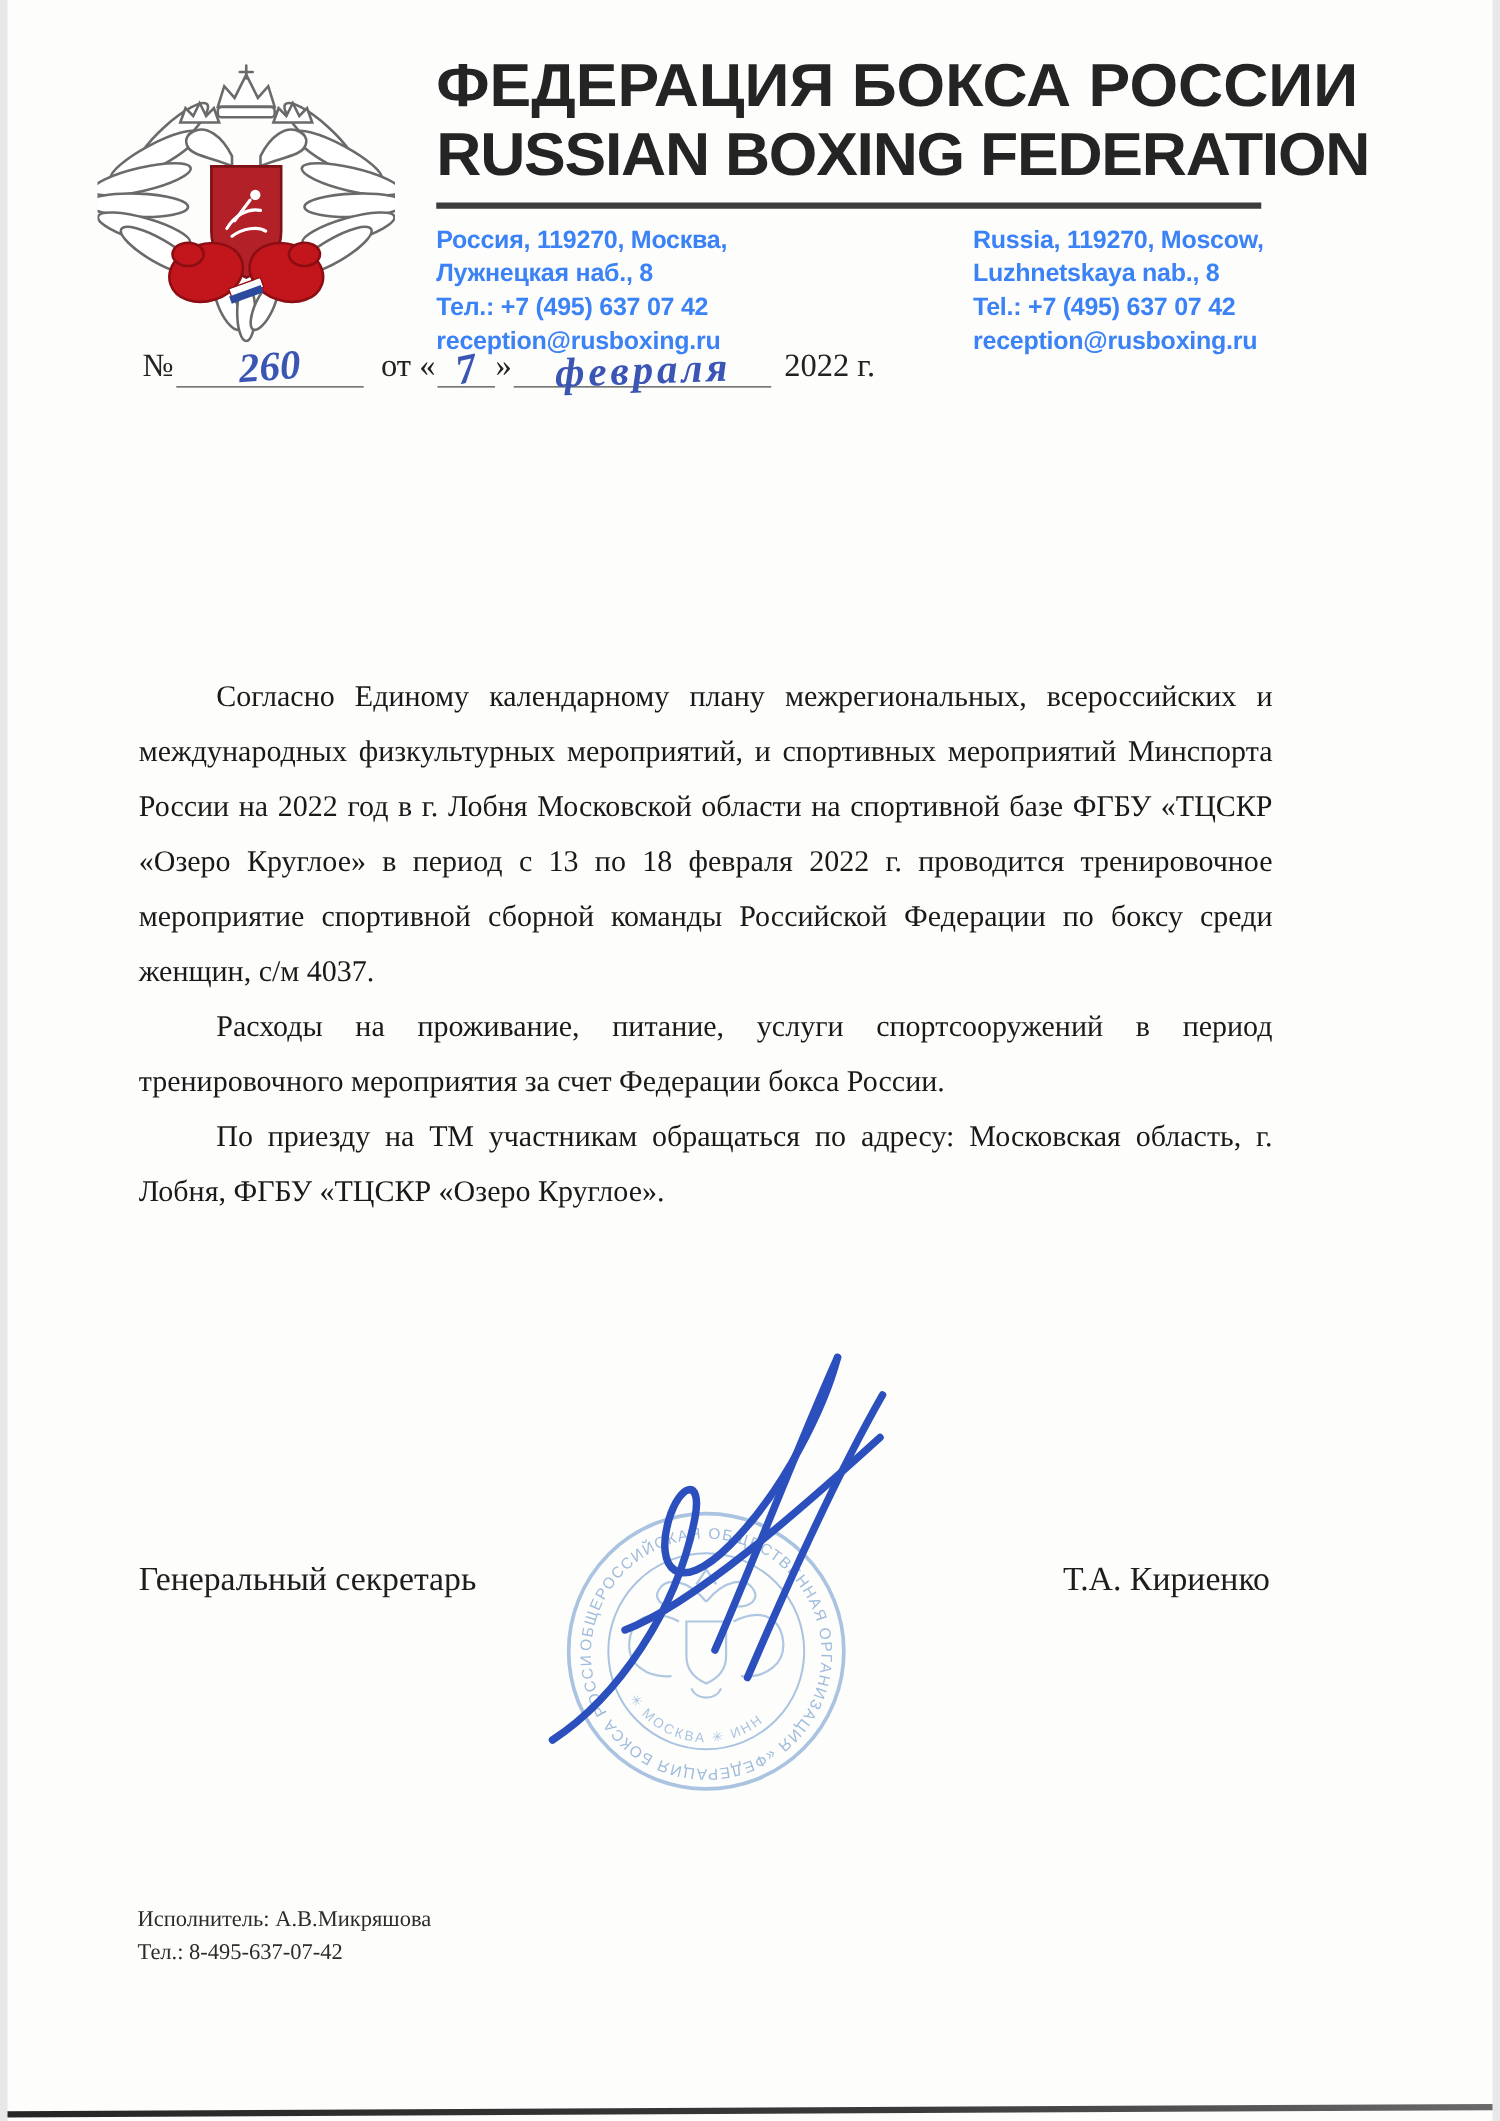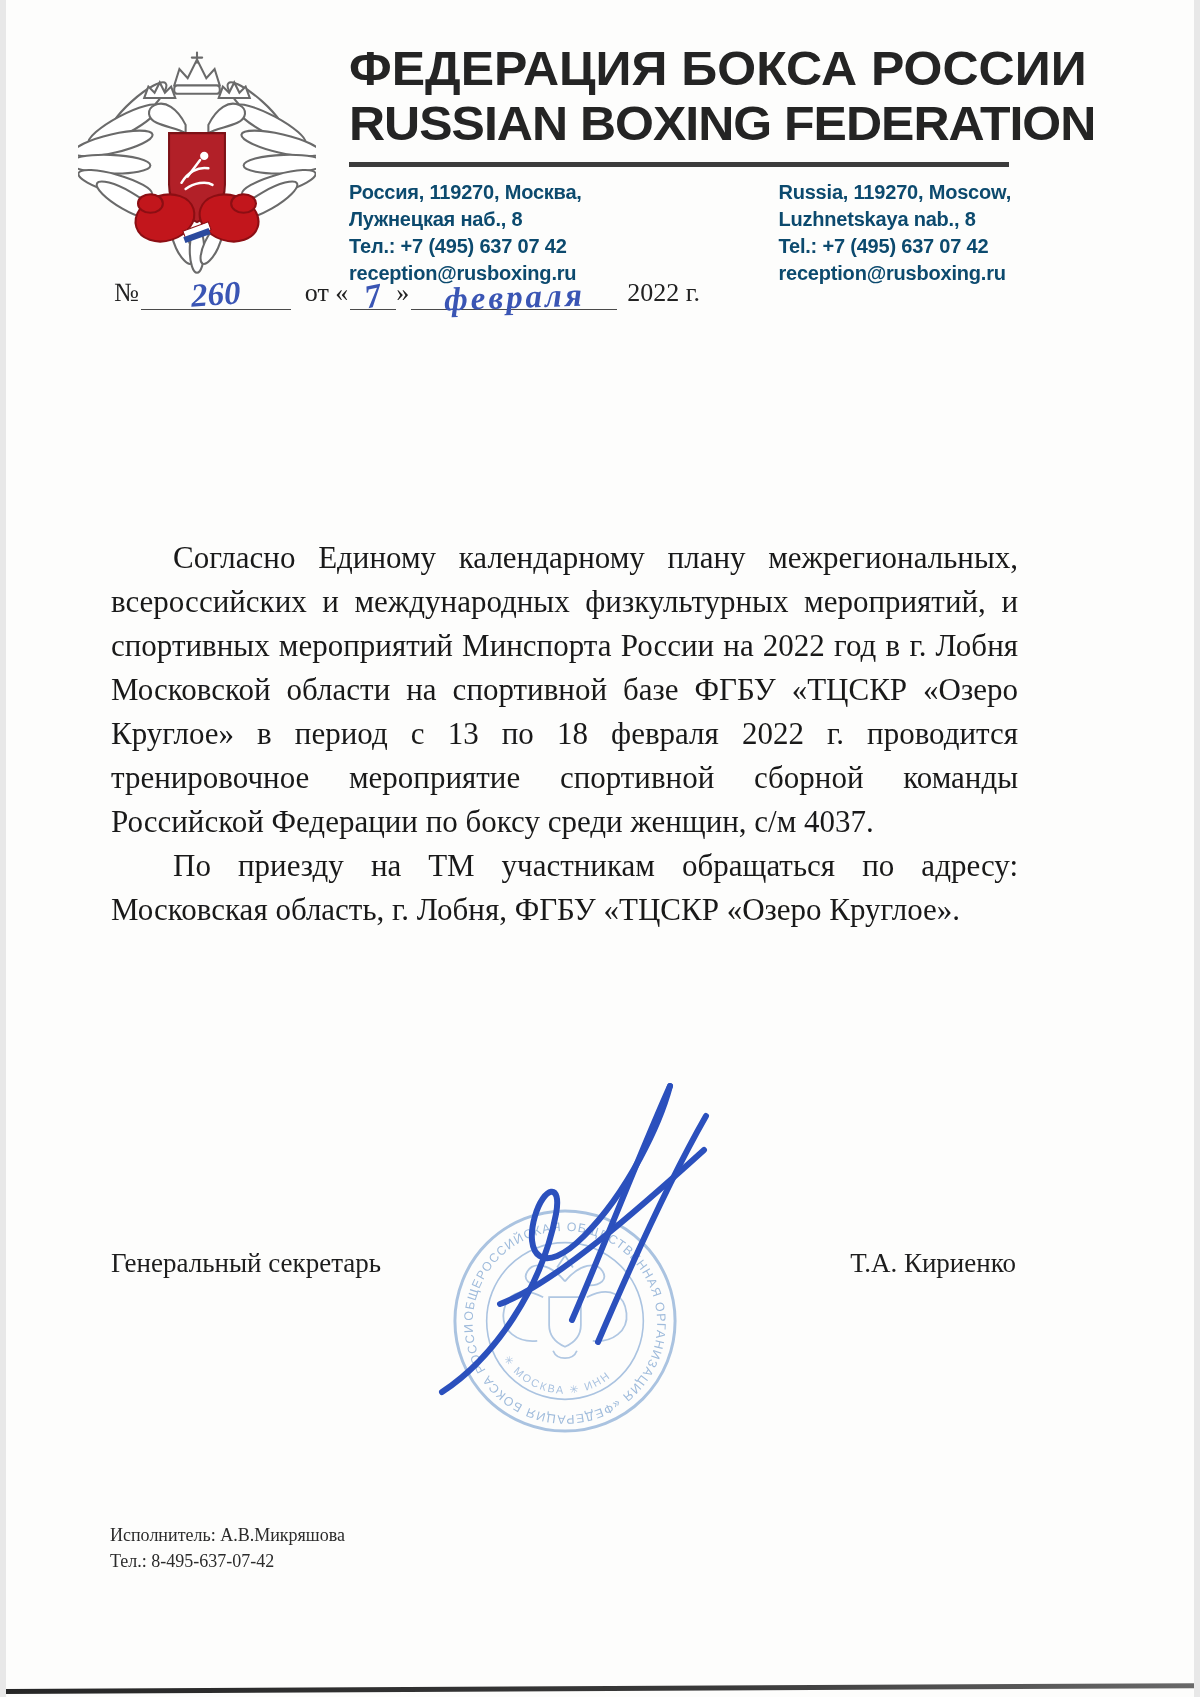--- a/index.html
+++ b/index.html
@@ -25,21 +25,21 @@
     font-family:"Liberation Sans", sans-serif;
     font-weight:700;font-size:50px;line-height:56px;
     letter-spacing:-1px;color:#242424;transform:scaleY(.97);transform-origin:left top;
     white-space:nowrap;
   }
   .rule{width:660px;height:5px;background:#3c3c3c;margin-top:10px;}
   .addresses{position:relative;width:662px;display:flex;justify-content:space-between;margin-top:12px;}
   .addr{
     font-family:"Liberation Sans", sans-serif;
     font-weight:700;font-size:20px;line-height:27px;
-    color:#0c4a6e;letter-spacing:-.2px;
+    color:#3b82f6;letter-spacing:-.2px;
   }
   
   .ref-line{
     position:absolute;left:108px;top:272px;
     display:flex;align-items:flex-end;
     font-size:26px;color:#222;
   }
   .ref-label{padding:0 2px 2px 0;}
   .uline{border-bottom:1.6px solid #4a4a4a;text-align:center;position:relative;}
   .u-number{width:150px;}
@@ -55,21 +55,21 @@
   .ref-year{padding:0 0 2px 10px;}
   .ref-gap{width:14px;}
   
   .addressee{
     position:absolute;left:425px;top:326px;width:600px;
     text-align:center;font-size:28px;line-height:42px;color:#1d1d1d;
   }
   
   .body-text{
     position:absolute;left:105px;top:536px;width:907px;
-    font-size:31px;line-height:44px;text-align:justify;color:#191919;
+    font-size:24px;line-height:44px;text-align:justify;color:#191919;
   }
   .body-text p{margin:0;text-indent:62px;}
   
   .signoff{
     position:absolute;left:105px;top:1248px;width:905px;
     display:flex;justify-content:space-between;align-items:flex-start;
     font-size:27px;color:#1d1d1d;gap:40px;
   }
   
   .stamp{position:absolute;left:440px;top:1202px;width:238px;height:238px;opacity:.85;}
@@ -176,20 +176,21 @@
     <span class="ref-label">от «</span>
     <span class="uline u-day"><span class="hand hand-day">7</span></span>
     <span class="ref-label">»</span>
     <span class="uline u-month"><span class="hand hand-month">февраля</span></span>
     <span class="ref-year">2022 г.</span>
   </div>
 
 
   <div class="body-text">
     <p>Согласно Единому календарному плану межрегиональных, всероссийских и международных физкультурных мероприятий, и спортивных мероприятий Минспорта России на 2022 год в г. Лобня Московской области на спортивной базе ФГБУ «ТЦСКР «Озеро Круглое» в период с 13 по 18 февраля 2022 г. проводится тренировочное мероприятие спортивной сборной команды Российской Федерации по боксу среди женщин, с/м 4037.</p>
+    <p>Расходы на проживание, питание, услуги спортсооружений в период тренировочного мероприятия за счет Федерации бокса России.</p>
     <p>По приезду на ТМ участникам обращаться по адресу: Московская область, г. Лобня, ФГБУ «ТЦСКР «Озеро Круглое».</p>
   </div>
 
   <div class="signoff">
     <span>Генеральный секретарь</span>
     <span>Т.А. Кириенко</span>
   </div>
 
   <svg class="stamp" viewBox="0 0 240 240">
     <defs>

